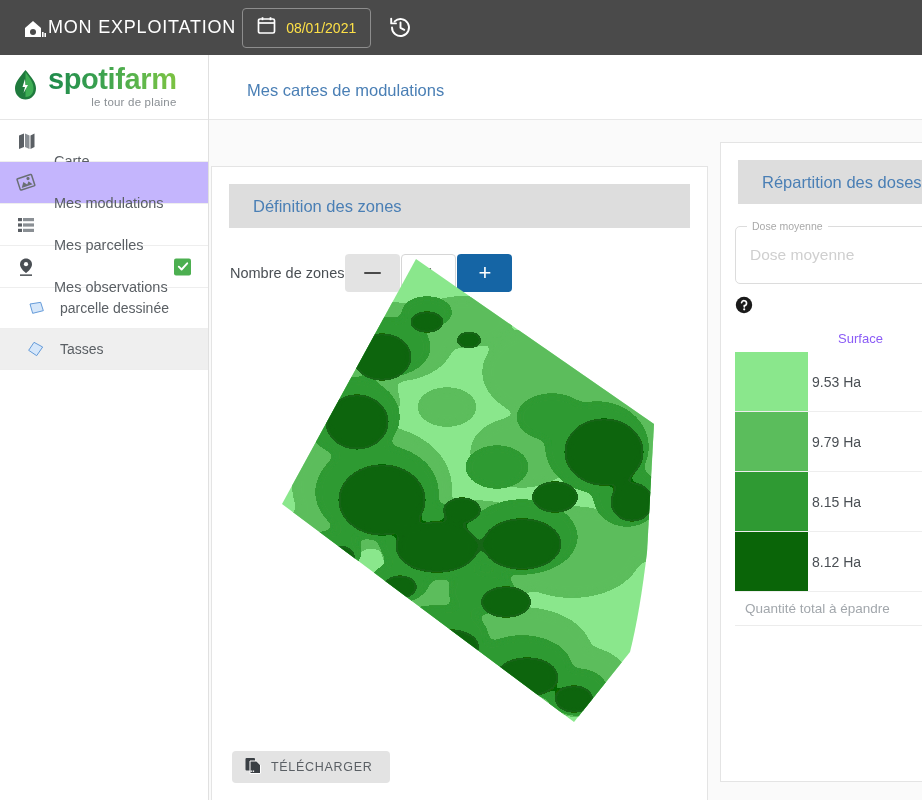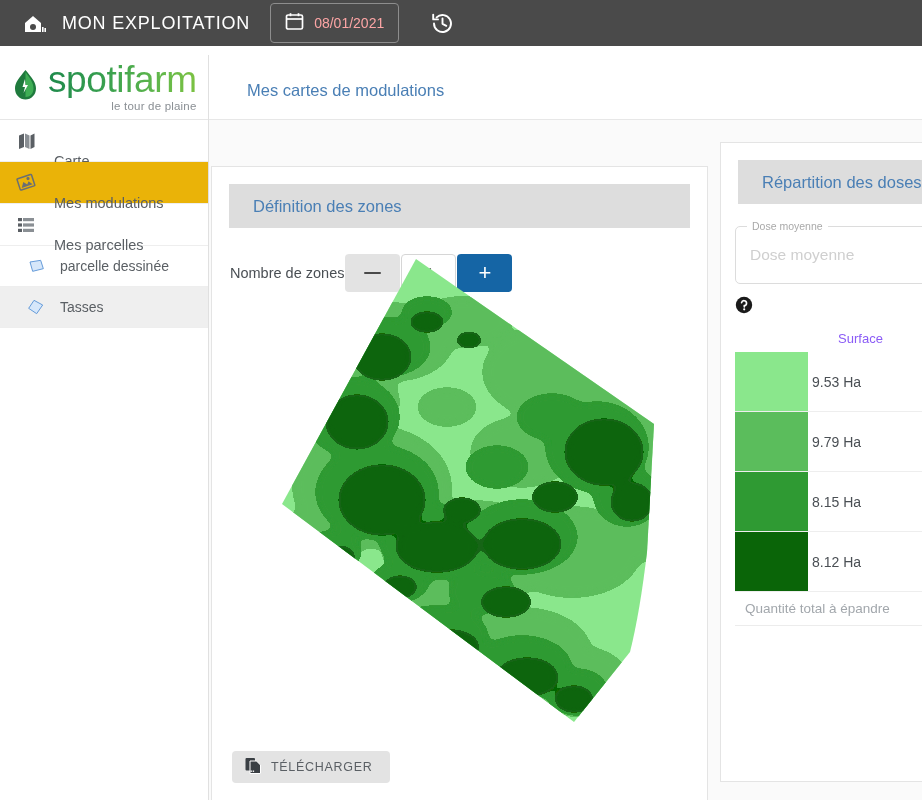--- a/index.html
+++ b/index.html
@@ -7,75 +7,74 @@
     margin: 0; padding: 0;
     width: 922px; height: 800px;
     overflow: hidden;
     background: #ffffff;
     font-family: "Liberation Sans", sans-serif;
   }
 
   
   .topbar {
     position: absolute; top: 0; left: 0;
-    width: 922px; height: 46px;
+    width: 922px; height: 55px;
     background: #4a4a4a;
     display: flex; align-items: center;
     padding-left: 22px;
-    gap: 14px;
   }
   .home-icon { width: 26px; height: 22px; position: relative; flex: 0 0 auto; }
   .brand-title {
     color: #ffffff; font-size: 18px; letter-spacing: .8px;
     font-weight: 400; white-space: nowrap;
   }
   .date-box {
     display: flex; align-items: center; gap: 10px;
     border: 1px solid #8d8d8d; border-radius: 4px;
     height: 40px; padding: 0 14px;
     margin-left: 6px;
   }
-  .date-text { color: #fca5a5; font-size: 14px; }
+  .date-text { color: #fde047; font-size: 14px; }
   .history-btn {
     margin-left: 14px; width: 30px; height: 30px;
     display: flex; align-items: center; justify-content: center;
     cursor: pointer;
   }
 
   
   .sidebar {
     position: absolute; top: 55px; left: 0;
     width: 209px; height: 745px;
     background: #ffffff;
     border-right: 1px solid #e0e0e0;
   }
   .logo-area {
     height: 65px; display: flex; align-items: center;
     padding-left: 12px; gap: 9px;
     border-bottom: 1px solid #e6e6e6;
   }
   .logo-words { display: flex; flex-direction: column; line-height: 1; }
   .logo-main {
-    font-size: 37px; font-weight: 400; letter-spacing: -0.4px;
+    font-size: 29px; font-weight: 700; letter-spacing: -0.4px;
     background: linear-gradient(90deg, #1f8a4c 0%, #3aa14f 40%, #62b84b 75%, #7cc242 100%);
     -webkit-background-clip: text; background-clip: text;
     -webkit-text-fill-color: transparent; color: #3aa14f;
   }
   .logo-sub {
     font-size: 11.5px; color: #8a8f94; text-align: right;
     margin-top: 3px; letter-spacing: .2px;
   }
 
   .nav-item {
     height: 42px; display: flex; align-items: center;
     padding-left: 16px; gap: 18px;
     border-bottom: 1px solid #eeeeee;
     cursor: pointer; position: relative;
   }
-  .nav-item.active { background: #eab308; }
+  .nav-item.active { background: #c4b5fd; }
   .nav-ico { width: 20px; height: 20px; flex: 0 0 auto; display: flex; align-items: center; justify-content: center; }
   .nav-label { font-size: 14.5px; color: #5a5f64; margin-top: 40px; }
   .nav-check {
     position: absolute; right: 17px; top: 50%; transform: translateY(-50%);
     width: 17px; height: 17px; background: #4caf50; border-radius: 2px;
     display: flex; align-items: center; justify-content: center;
   }
 
   .filters-row {
     height: 42px; display: flex; align-items: center;
@@ -293,20 +292,35 @@
         <rect x="6" y="2" width="11" height="3.2" fill="#8a8f94"></rect>
         <rect x="1" y="7.4" width="4" height="3.2" fill="#5a5f64"></rect>
         <rect x="6" y="7.4" width="11" height="3.2" fill="#8a8f94"></rect>
         <rect x="1" y="12.8" width="4" height="3.2" fill="#5a5f64"></rect>
         <rect x="6" y="12.8" width="11" height="3.2" fill="#8a8f94"></rect>
       </svg>
     </span>
     <span class="nav-label">Mes parcelles</span>
   </div>
 
+  <div class="nav-item">
+    <span class="nav-ico">
+      <svg width="18" height="20" viewBox="0 0 18 20">
+        <path d="M9 1.5 C5.6 1.5 3 4.1 3 7.4 C3 11.6 9 16 9 16 C9 16 15 11.6 15 7.4 C15 4.1 12.4 1.5 9 1.5 Z" fill="#4a4f54"></path>
+        <circle cx="9" cy="7.2" r="2.1" fill="#ffffff"></circle>
+        <rect x="3" y="17.4" width="12" height="1.5" fill="#4a4f54"></rect>
+      </svg>
+    </span>
+    <span class="nav-label">Mes observations</span>
+    <span class="nav-check">
+      <svg width="12" height="12" viewBox="0 0 12 12">
+        <polyline points="1.8,6.2 4.6,9 10.2,2.8" fill="none" stroke="#ffffff" stroke-width="1.9" stroke-linecap="round" stroke-linejoin="round"></polyline>
+      </svg>
+    </span>
+  </div>
 
 
   <div class="layer-item">
     <span class="nav-ico">
       <svg width="30" height="24" viewBox="0 0 30 24">
         <path d="M6 6 L22 3.5 L26 16 L10 20 Z" fill="#d6e7fa" stroke="#5b94d6" stroke-width="1.4"></path>
       </svg>
     </span>
     <span class="layer-label">parcelle dessinée</span>
   </div>

